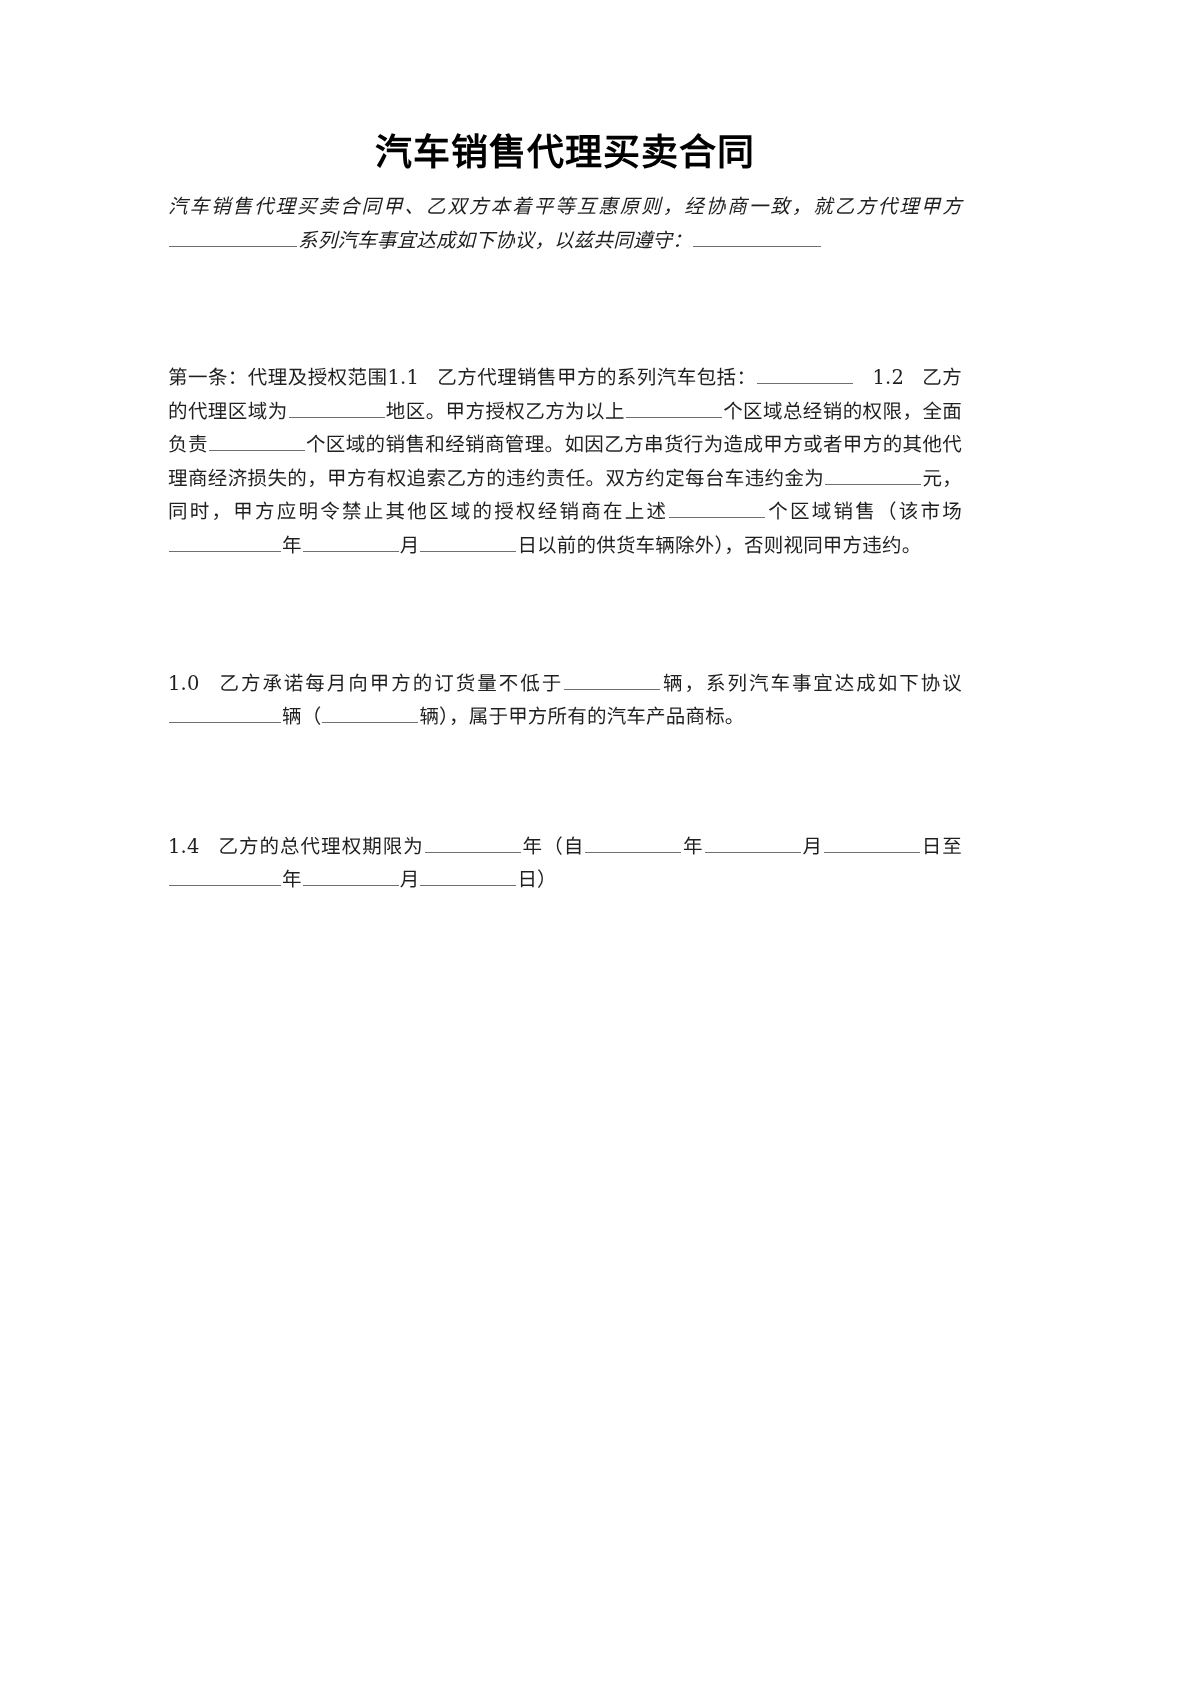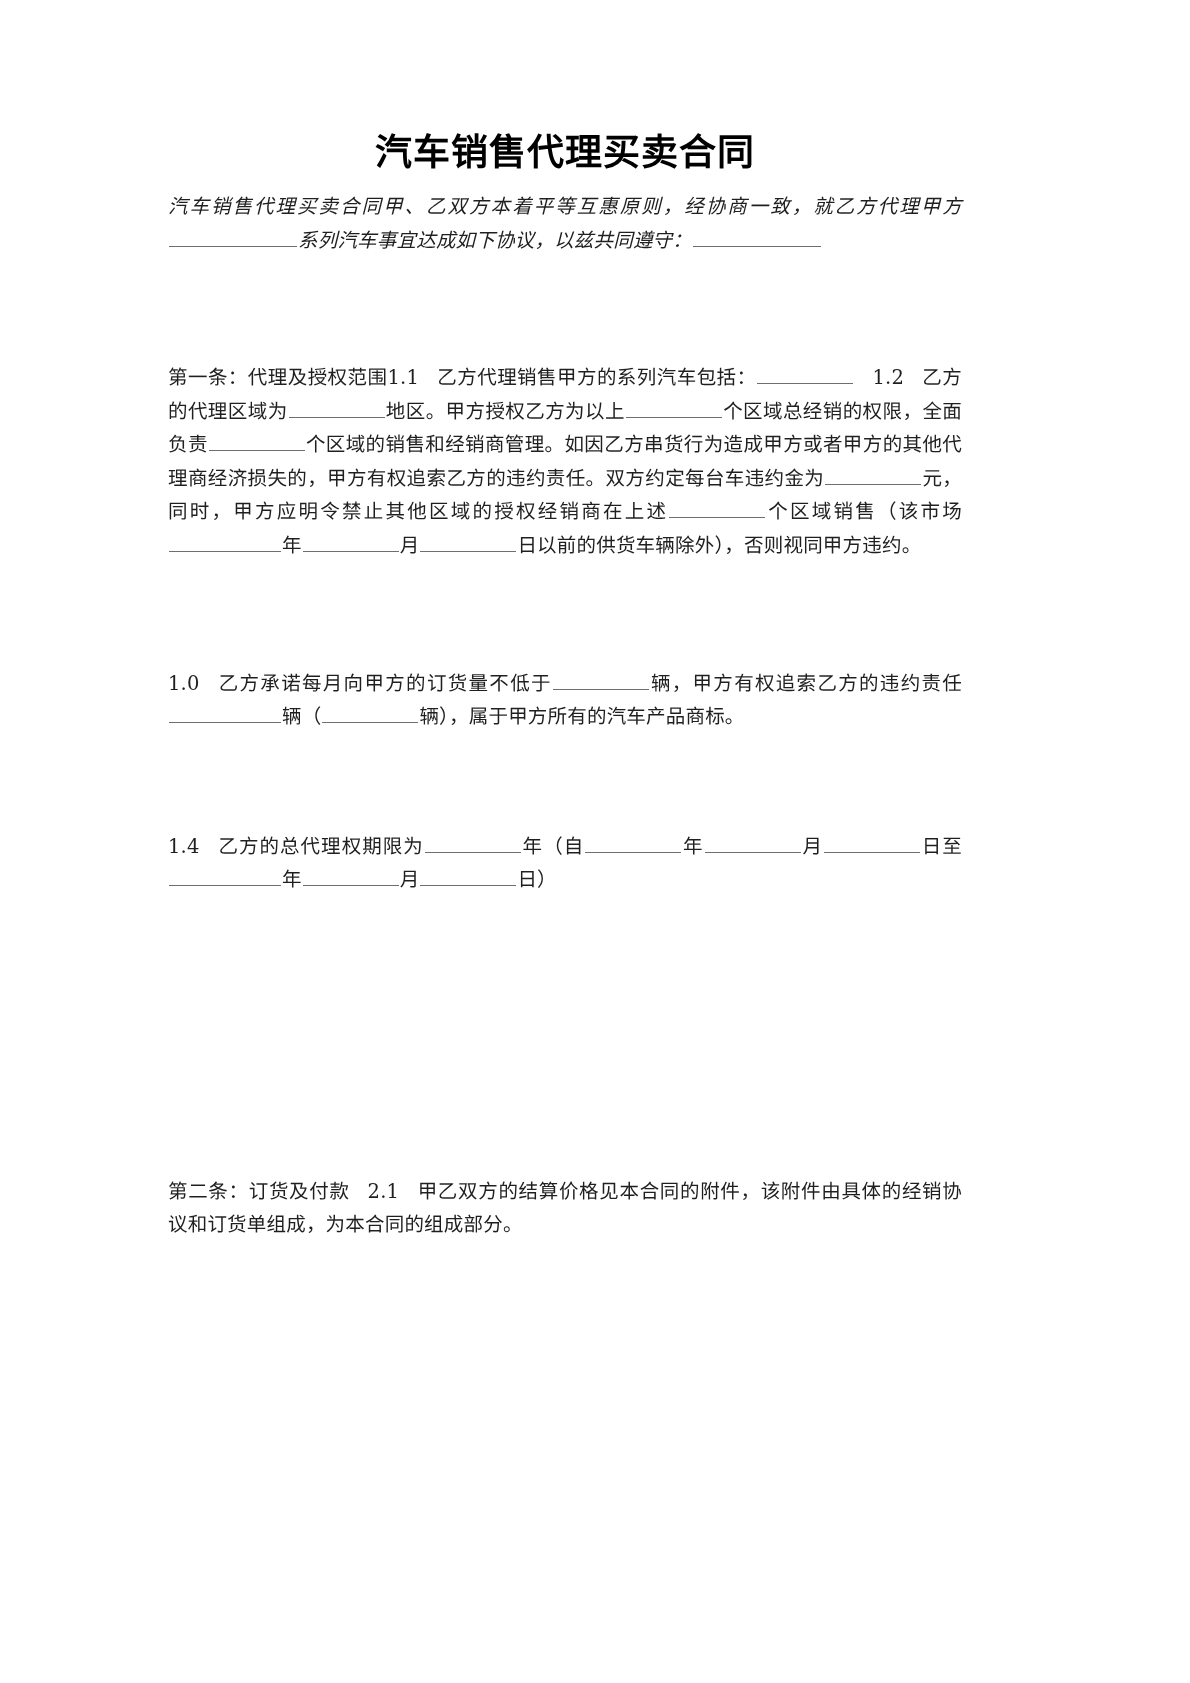--- a/index.html
+++ b/index.html
@@ -75,34 +75,31 @@
 
   <div class="gap-xl"></div>
 
   <p class="para">
     <span>第一条：代理及授权范围</span><span>1.1</span><span class="nbsp-gap"></span><span>乙方代理销售甲方的系列汽车包括：</span><span class="blank b-lg"></span><span class="nbsp-gap"></span><span>1.2</span><span class="nbsp-gap"></span><span>乙方的代理区域为</span><span class="blank b-lg"></span><span>地区。甲方授权乙方为以上</span><span class="blank b-lg"></span><span>个区域总经销的权限，全面负责</span><span class="blank b-lg"></span><span>个区域的销售和经销商管理。如因乙方串货行为造成甲方或者甲方的其他代理商经济损失的，甲方有权追索乙方的违约责任。双方约定每台车违约金为</span><span class="blank b-lg"></span><span>元，同时，甲方应明令禁止其他区域的授权经销商在上述</span><span class="blank b-lg"></span><span>个区域销售（该市场</span><span class="blank b-xl"></span><span>年</span><span class="blank b-lg"></span><span>月</span><span class="blank b-lg"></span><span>日以前的供货车辆除外），否则视同甲方违约。</span>
   </p>
 
   <div class="gap-xl"></div>
 
   <p class="para">
-    <span>1.0</span><span class="nbsp-gap"></span><span>乙方承诺每月向甲方的订货量不低于</span><span class="blank b-lg"></span><span>辆，甲方有权追索乙方的违约责任</span><span class="blank b-xl"></span><span>辆（</span><span class="blank b-lg"></span><span>辆），属于甲方所有的汽车产品商标。</span>
+    <span>1.0</span><span class="nbsp-gap"></span><span>乙方承诺每月向甲方的订货量不低于</span><span class="blank b-lg"></span><span>辆，系列汽车事宜达成如下协议</span><span class="blank b-xl"></span><span>辆（</span><span class="blank b-lg"></span><span>辆），属于甲方所有的汽车产品商标。</span>
   </p>
 
   <div class="gap-lg"></div>
 
   <p class="para">
     <span>1.4</span><span class="nbsp-gap"></span><span>乙方的总代理权期限为</span><span class="blank b-lg"></span><span>年（自</span><span class="blank b-lg"></span><span>年</span><span class="blank b-lg"></span><span>月</span><span class="blank b-lg"></span><span>日至</span><span class="blank b-xl"></span><span>年</span><span class="blank b-lg"></span><span>月</span><span class="blank b-lg"></span><span>日）</span>
   </p>
 
   <div class="gap-lg"></div>
 
 
   <div class="gap-md"></div>
 
 
   <div class="gap-sm"></div>
 
-  <p class="para">
-    <span>第二条：订货及付款</span><span class="nbsp-gap"></span><span>2.1</span><span class="nbsp-gap"></span><span>甲乙双方的结算价格见本合同的附件，该附件由具体的经销协议和订货单组成，为本合同的组成部分。</span>
-  </p>
 
 </div>
 
 </body></html>

